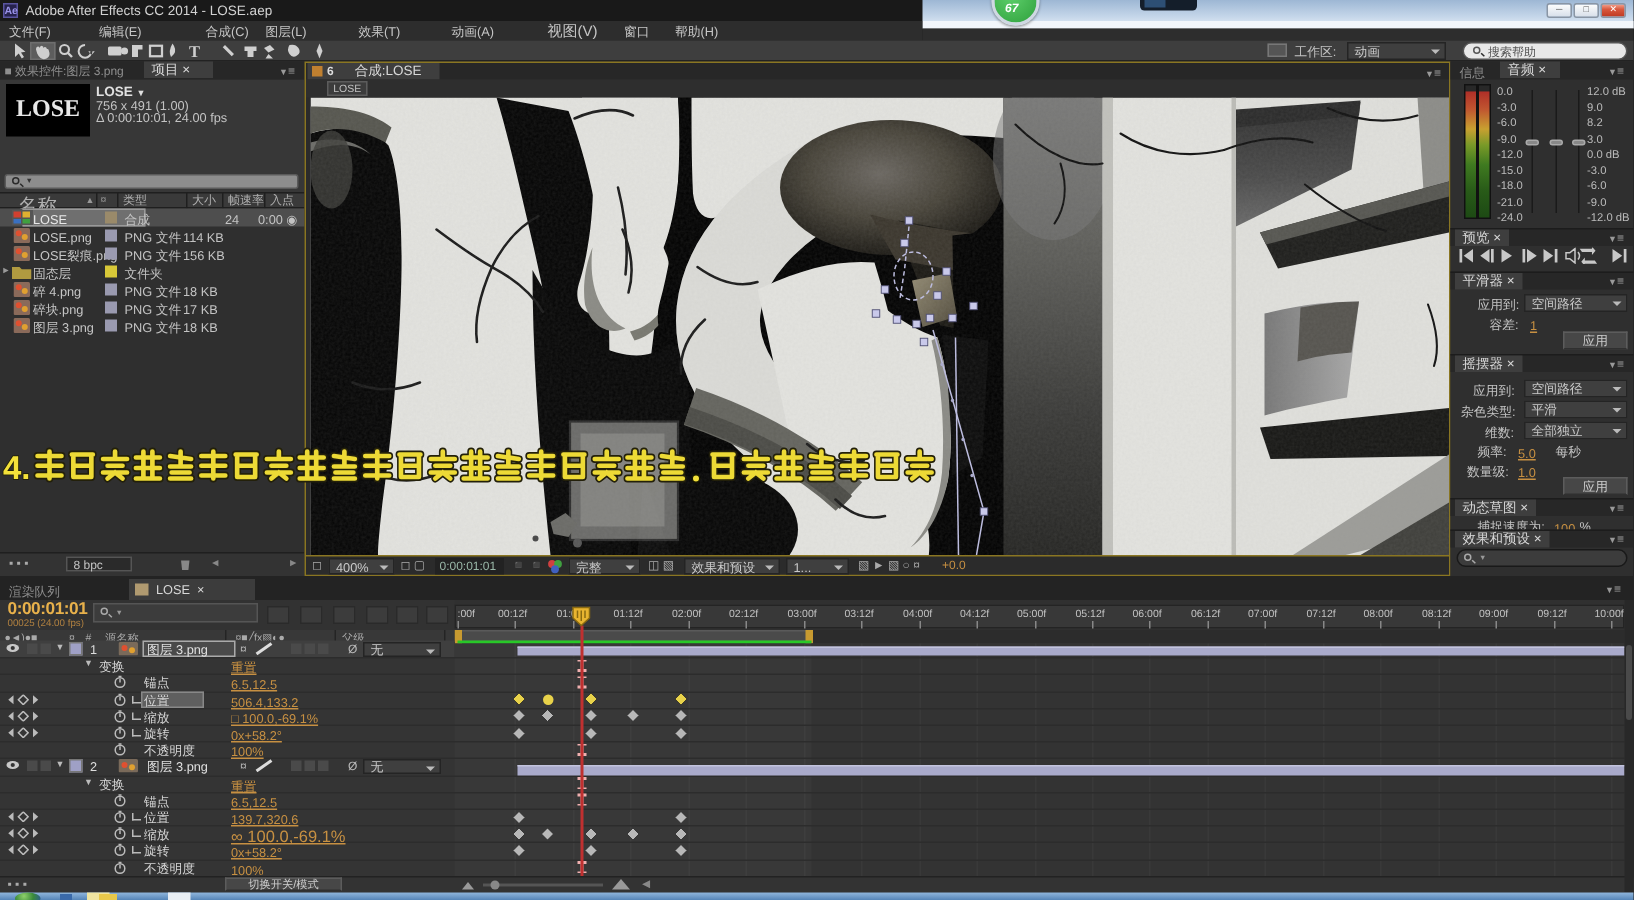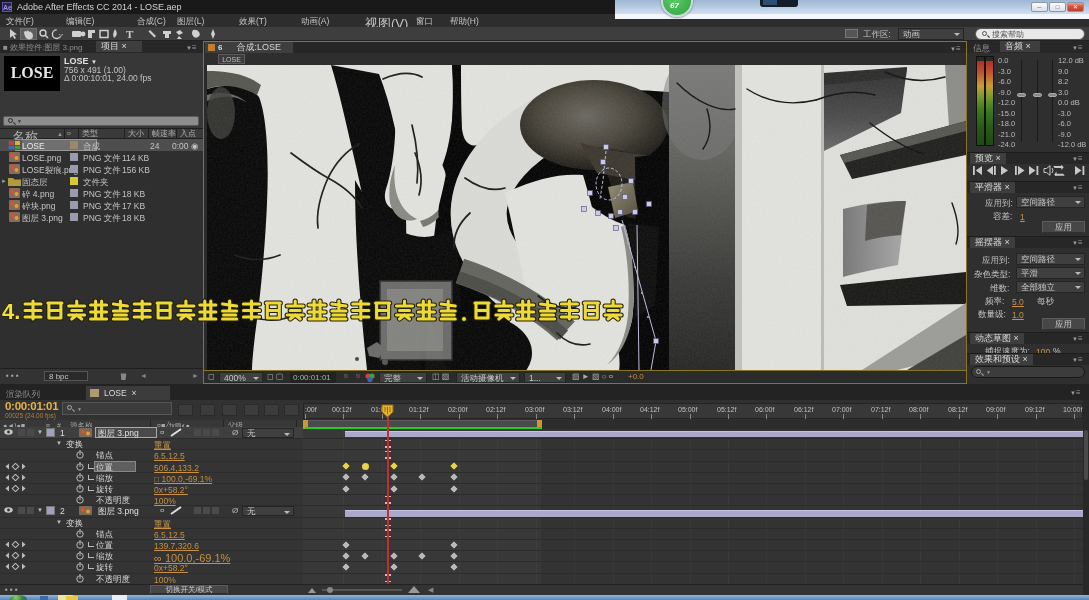--- a/index.html
+++ b/index.html
@@ -28,21 +28,21 @@
 <div class="ab" style="left:1049px;top:2px;width:17px;height:10px;background:linear-gradient(#fdfdfd,#d8e0ea);border:1px solid #8a96a5;border-radius:2px;color:#555;font-size:6px;line-height:8px;text-align:center">□</div>
 <div class="ab" style="left:1067px;top:2px;width:17px;height:10px;background:linear-gradient(#f2a08c,#d9593f 40%,#c03a22);border:1px solid #8a96a5;border-radius:2px;color:#fff;font-size:6px;line-height:8px;text-align:center">✕</div>
 <div class="ab" style="left:0;top:14px;width:615px;height:13px;background:#2d2d2d"></div>
 <div class="ab" style="left:615px;top:19px;width:474px;height:8px;background:#2d2d2d"></div>
 <div class="t" style="left:6px;top:17px;font-size:8.5px;color:#c6c6c6">文件(F)</div>
 <div class="t" style="left:66px;top:17px;font-size:8.5px;color:#c6c6c6">编辑(E)</div>
 <div class="t" style="left:137px;top:17px;font-size:8.5px;color:#c6c6c6">合成(C)</div>
 <div class="t" style="left:177px;top:17px;font-size:8.5px;color:#c6c6c6">图层(L)</div>
 <div class="t" style="left:239px;top:17px;font-size:8.5px;color:#c6c6c6">效果(T)</div>
 <div class="t" style="left:301px;top:17px;font-size:8.5px;color:#c6c6c6">动画(A)</div>
-<div class="t" style="left:365px;top:17px;font-size:13px;color:#c6c6c6">视图(V)</div>
+<div class="t" style="left:365px;top:17px;font-size:10px;color:#c6c6c6">视图(V)</div>
 <div class="t" style="left:416px;top:17px;font-size:8.5px;color:#c6c6c6">窗口</div>
 <div class="t" style="left:450px;top:17px;font-size:8.5px;color:#c6c6c6">帮助(H)</div>
 <div class="ab" style="left:0;top:27px;width:1089px;height:14px;background:#3e3e3e;border-bottom:1px solid #222"></div>
 <div class="ab" style="left:20px;top:28px;width:17px;height:12px;background:#5d5d5d;border:1px solid #6e6e6e"></div>
 <svg class="ab" style="left:0;top:27px" width="460" height="14" viewBox="0 0 460 14">
 <g fill="#cfcfcf" stroke="none">
 <path d="M10,2 L10,11 L12.5,8.7 L14.5,12 L16,11 L14,8 L17,7.5 Z"></path>
 <path d="M24,6 q0-2 1.5-2 q.8,0 1,1 q.3-1.6 1.5-1.4 q1,.1 1,1.4 q.6-.9 1.5-.5 q.8.3.7,1.2 q.9-.3 1.2.5 l.6,2.2 q.3,2.5-2,3.6 q-2.2,1-4,-.3 q-1.4-1.1-2.2-3 Z"></path>
 <circle cx="43" cy="6" r="3" fill="none" stroke="#cfcfcf" stroke-width="1.4"></circle>
       <path d="M45,8 l3,3" stroke="#cfcfcf" stroke-width="1.6"></path>
@@ -318,21 +318,21 @@
 <div class="ab" style="left:290px;top:372px;width:46px;height:11px;background:#222"></div>
 <div class="t" style="left:293px;top:374px;font-size:8px;color:#9ab8a8">0:00:01:01</div>
 <div class="t" style="left:341px;top:373px;font-size:8px;color:#aaa">◾ ◾</div>
 <svg class="ab" style="left:364px;top:372px" width="12" height="11">
     <circle cx="4" cy="4" r="2.6" fill="#d04040"></circle>
     <circle cx="8" cy="4" r="2.6" fill="#40a040"></circle>
     <circle cx="6" cy="7.5" r="2.6" fill="#4060c0"></circle>
   </svg>
 <div class="dd" style="left:379px;top:372px;width:48px;height:11px">完整</div>
 <div class="t" style="left:432px;top:373px;font-size:8px;color:#aaa">◫ ▧</div>
-<div class="dd" style="left:456px;top:372px;width:64px;height:11px">活动摄像机</div>
+<div class="dd" style="left:456px;top:372px;width:64px;height:11px">效果和预设</div>
 <div class="dd" style="left:524px;top:372px;width:42px;height:11px">1...</div>
 <div class="t" style="left:572px;top:373px;font-size:8px;color:#aaa">▧ ► ▧ ○ ¤</div>
 <div class="t" style="left:628px;top:373px;font-size:8px;color:#c79042">+0.0</div>
 <div class="ab" style="left:967px;top:41px;width:122px;height:343px;background:#2f2f2f"></div>
 <div class="ab" style="left:967px;top:41px;width:122px;height:12px;background:#272727"></div>
 <div class="t" style="left:973px;top:44px;color:#8f8f8f;font-size:8.5px">信息</div>
 <div class="tab tabA" style="left:1000px;top:41px;width:40px">音频 ×</div>
 <div class="pm" style="left:1072px;top:44px"><span style="font-size:6px">▼</span>≡</div>
 <div class="ab" style="left:976px;top:56px;width:18px;height:90px;background:#111"></div>
 <div class="ab" style="left:977px;top:57px;width:7px;height:88px;background:linear-gradient(#282828 0%,#282828 4%,#b03028 5%,#c05530 18%,#c8a030 33%,#7a9a28 45%,#3f7a20 60%,#285a18 80%,#1d4a14 100%)"></div>

